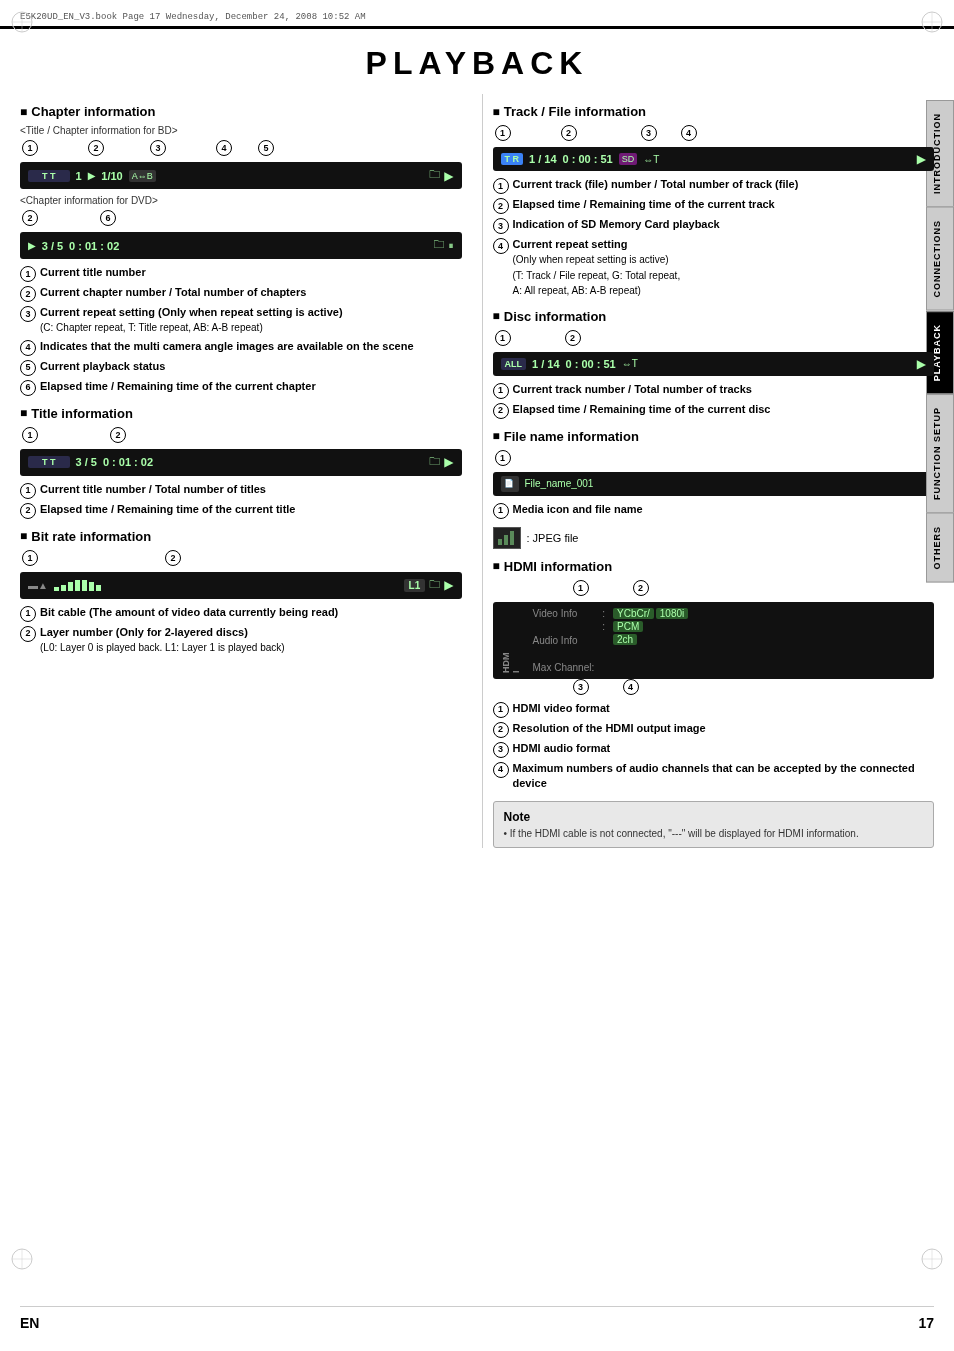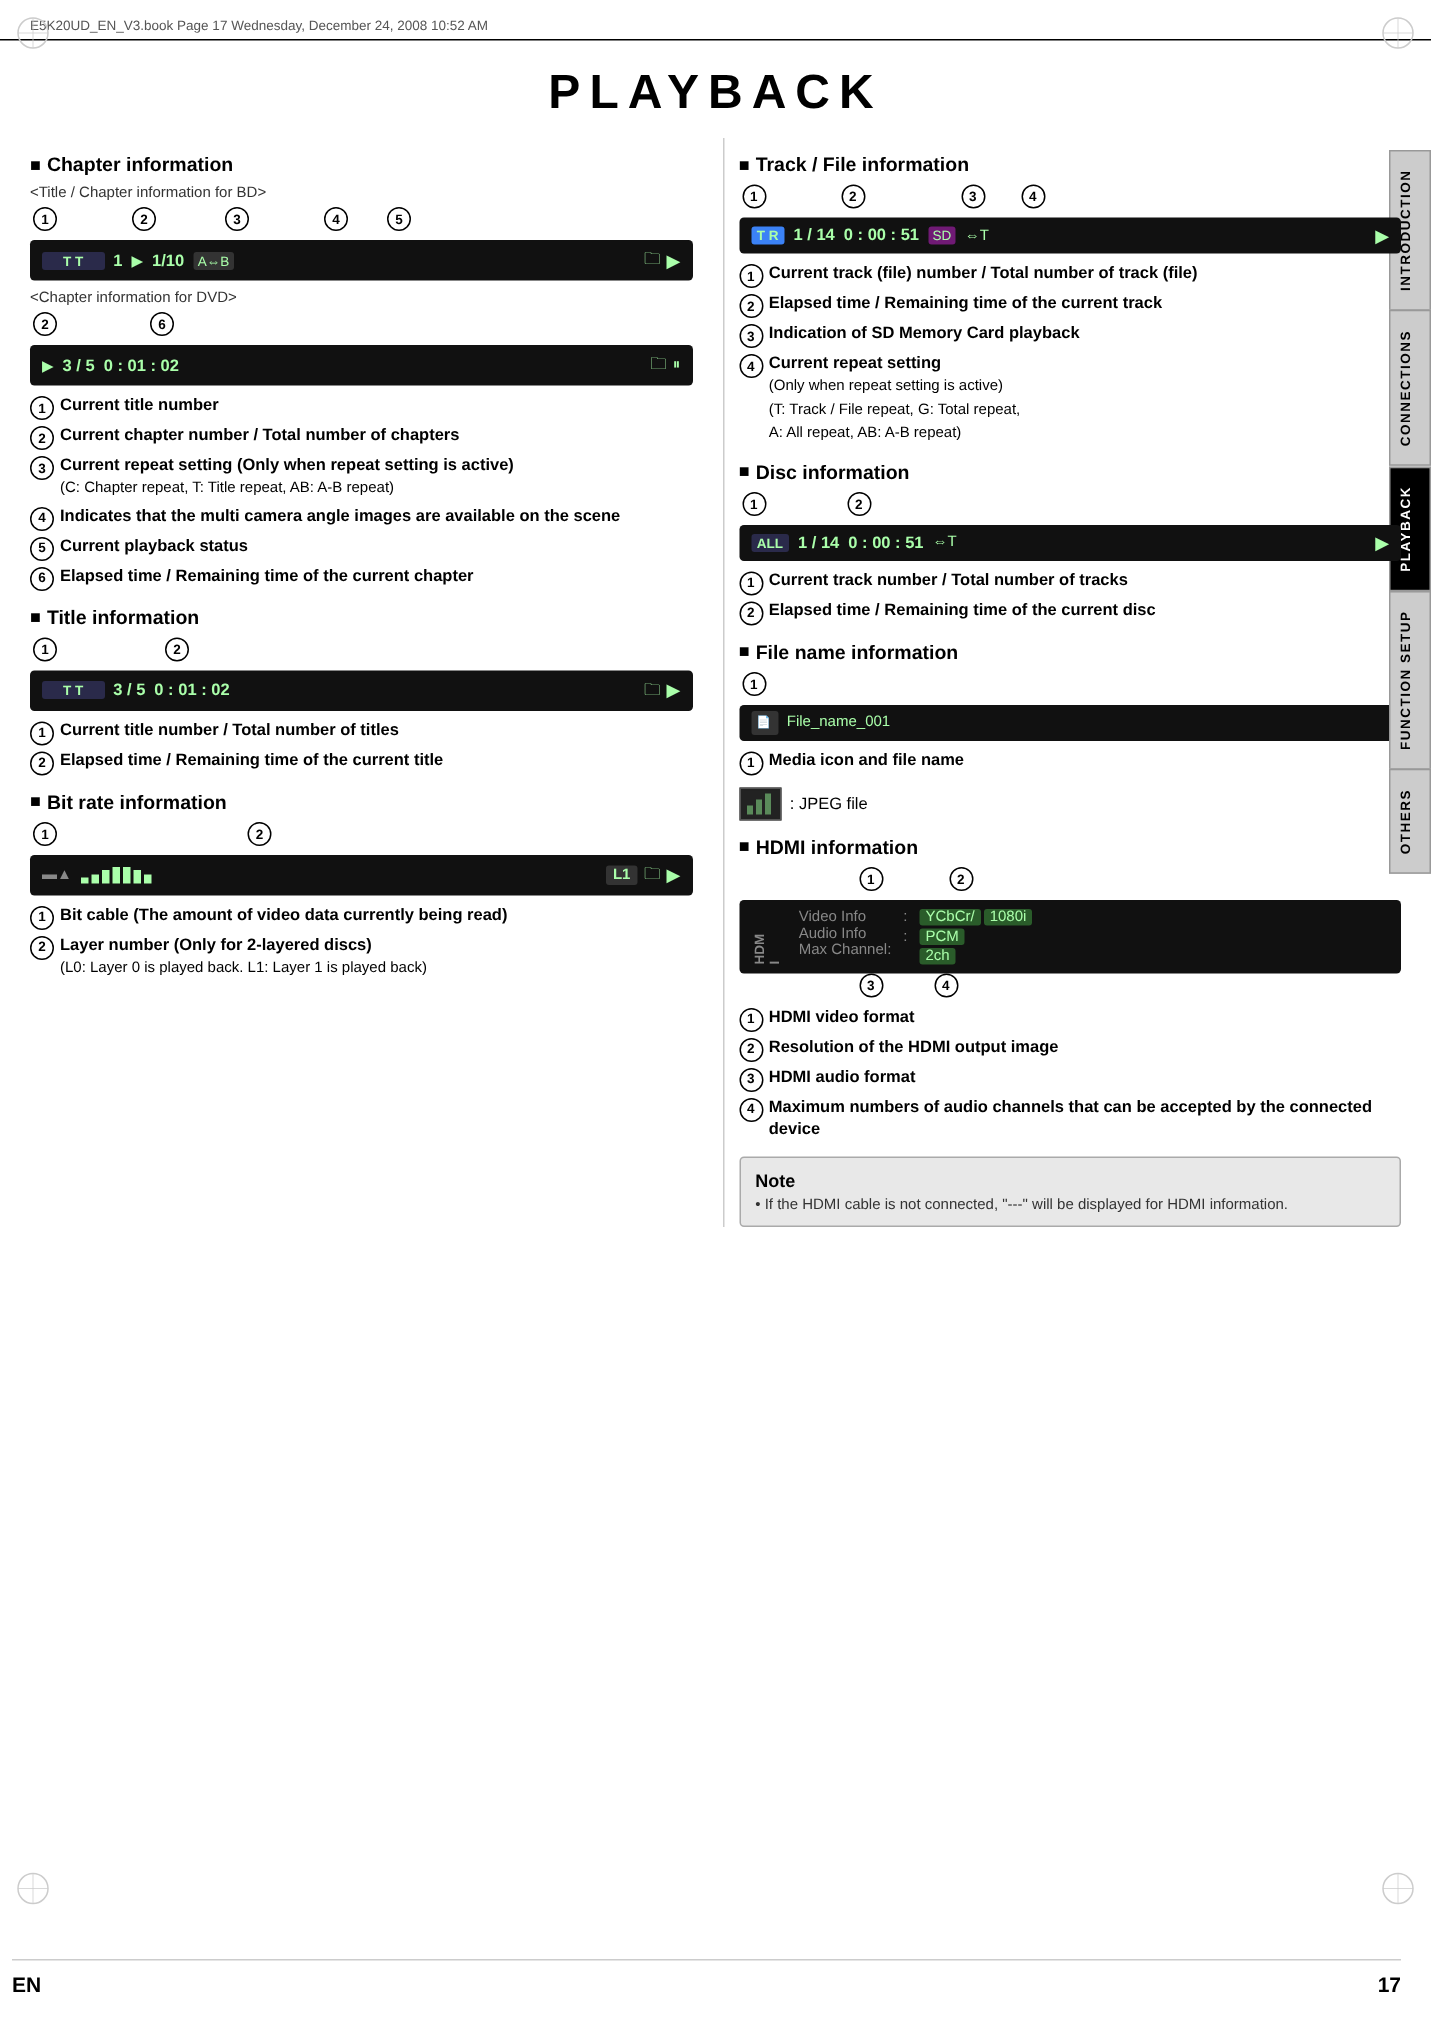--- a/index.html
+++ b/index.html
@@ -54,23 +54,24 @@
       border: 1px solid #999;
     }
     .sidebar-tab.active {
       background: #000;
       color: #fff;
     }
 
     
     .header-area {
       padding: 12px 20px 4px 20px;
-      border-bottom: 1px solid #000000;
+      border-bottom: 3px solid #000000;
       font-size: 9px;
       color: #555;
+      font-family: Liberation Mono, monospace;
     }
 
     
     .page-title {
       text-align: center;
       font-size: 32px;
       font-weight: bold;
       letter-spacing: 6px;
       padding: 16px 0 12px 0;
       color: #000;
@@ -261,21 +262,21 @@
       padding: 6px 8px;
       font-size: 10px;
       margin: 4px 0 6px 0;
       display: flex;
       gap: 8px;
     }
     .hdmi-label-col {
       color: #888;
       display: flex;
       flex-direction: column;
-      gap: 0;
+      gap: 16px;
     }
     .hdmi-colon-col {
       color: #888;
       display: flex;
       flex-direction: column;
       gap: 2px;
     }
     .hdmi-value-badge {
       background: #2a5c2a;
       color: #aaffaa;
@@ -287,21 +288,21 @@
     .hdmi-badge-row {
       display: flex;
       align-items: center;
       gap: 2px;
     }
 
     
     .page-footer {
       position: absolute;
       bottom: 20px;
-      left: 8px;
+      left: 20px;
       right: 20px;
       display: flex;
       justify-content: space-between;
       align-items: center;
       border-top: 1px solid #ccc;
       padding-top: 8px;
     }
     .footer-en {
       font-weight: bold;
       font-size: 14px;

